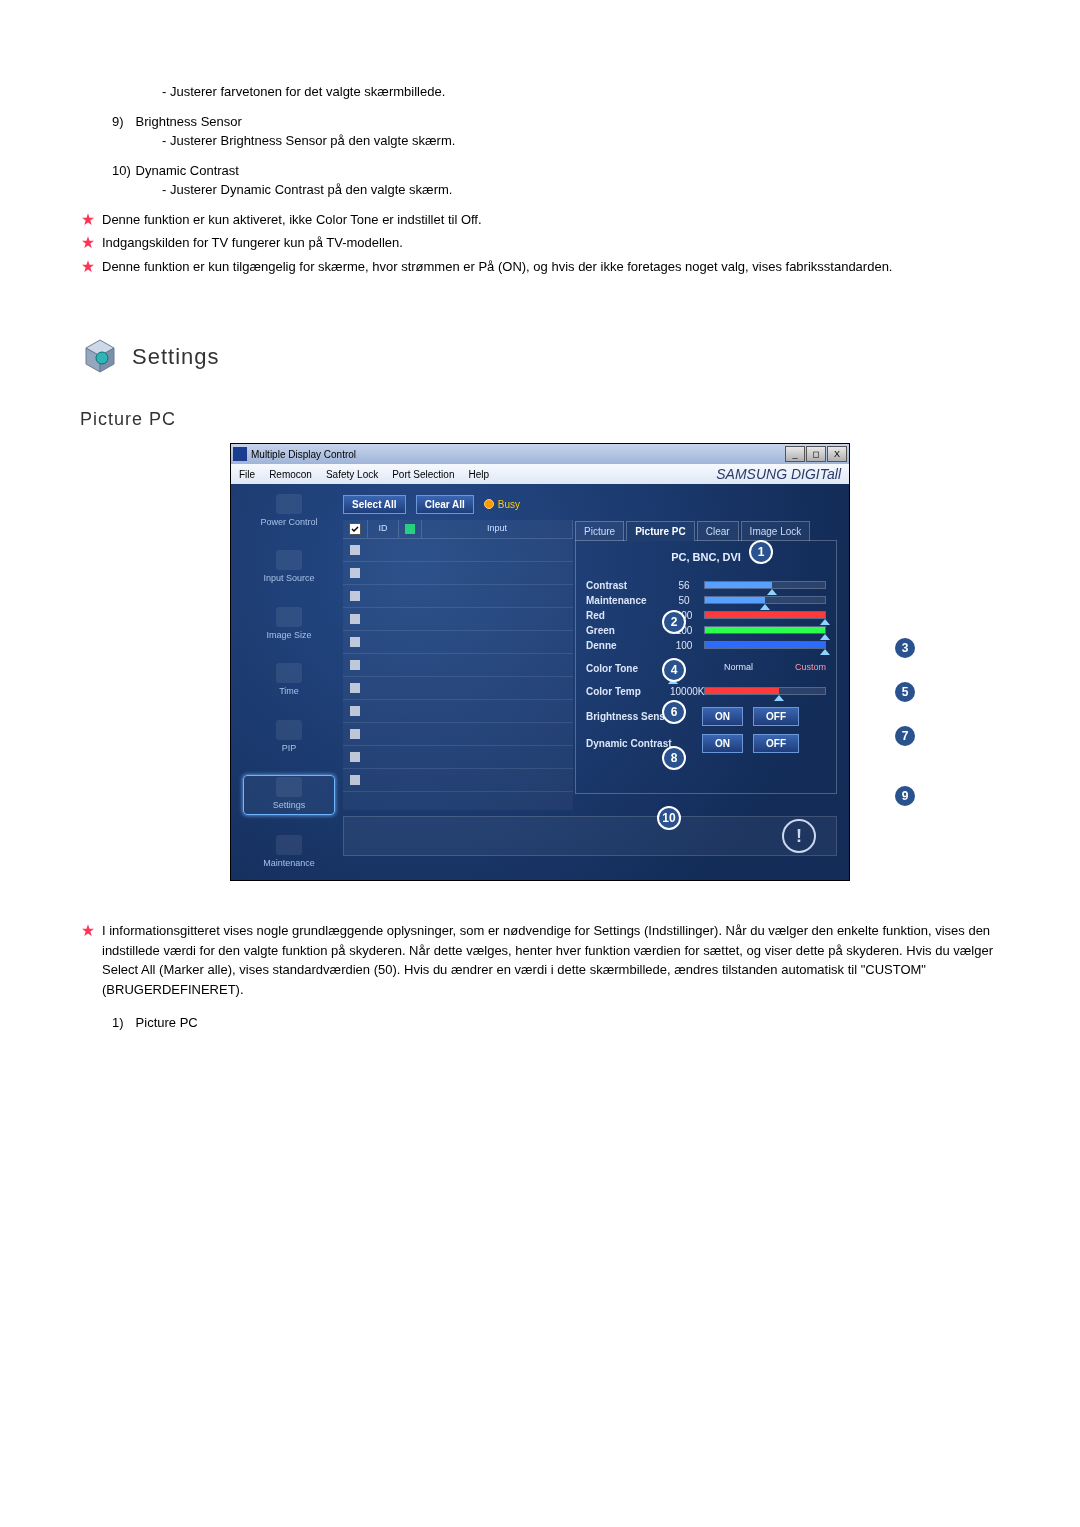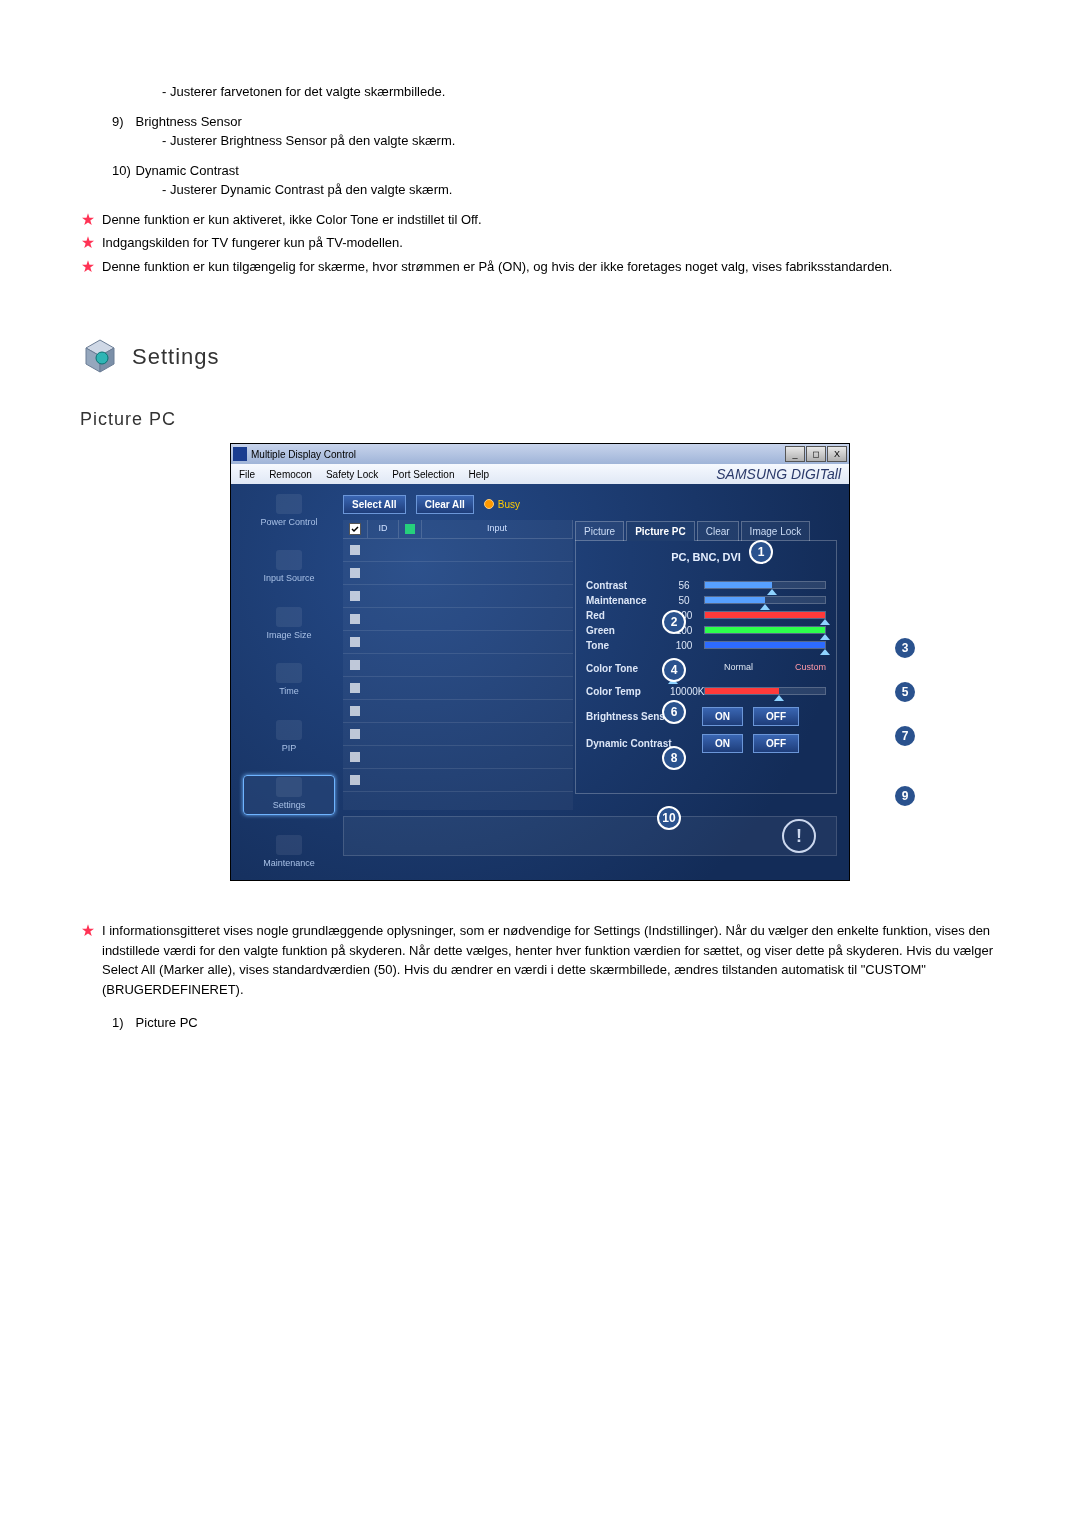--- a/index.html
+++ b/index.html
@@ -350,21 +350,21 @@
                   </div>
                   <div class="slider-row">
                     <span class="slider-label">Green</span>
                     <span class="slider-val">100</span>
                     <div class="slider-track">
                       <div class="slider-fill" style="width:100%; background:#2dff4d;"></div>
                       <div class="slider-caret" style="left:calc(100% - 5px);"></div>
                     </div>
                   </div>
                   <div class="slider-row">
-                    <span class="slider-label">Tone</span>
+                    <span class="slider-label">Denne</span>
                     <span class="slider-val">100</span>
                     <div class="slider-track">
                       <div class="slider-fill" style="width:100%; background:#2d6bff;"></div>
                       <div class="slider-caret" style="left:calc(100% - 5px);"></div>
                     </div>
                   </div>
                 </div>
 
               <div class="tone-row">
                 <span class="slider-label">Color Tone</span>

